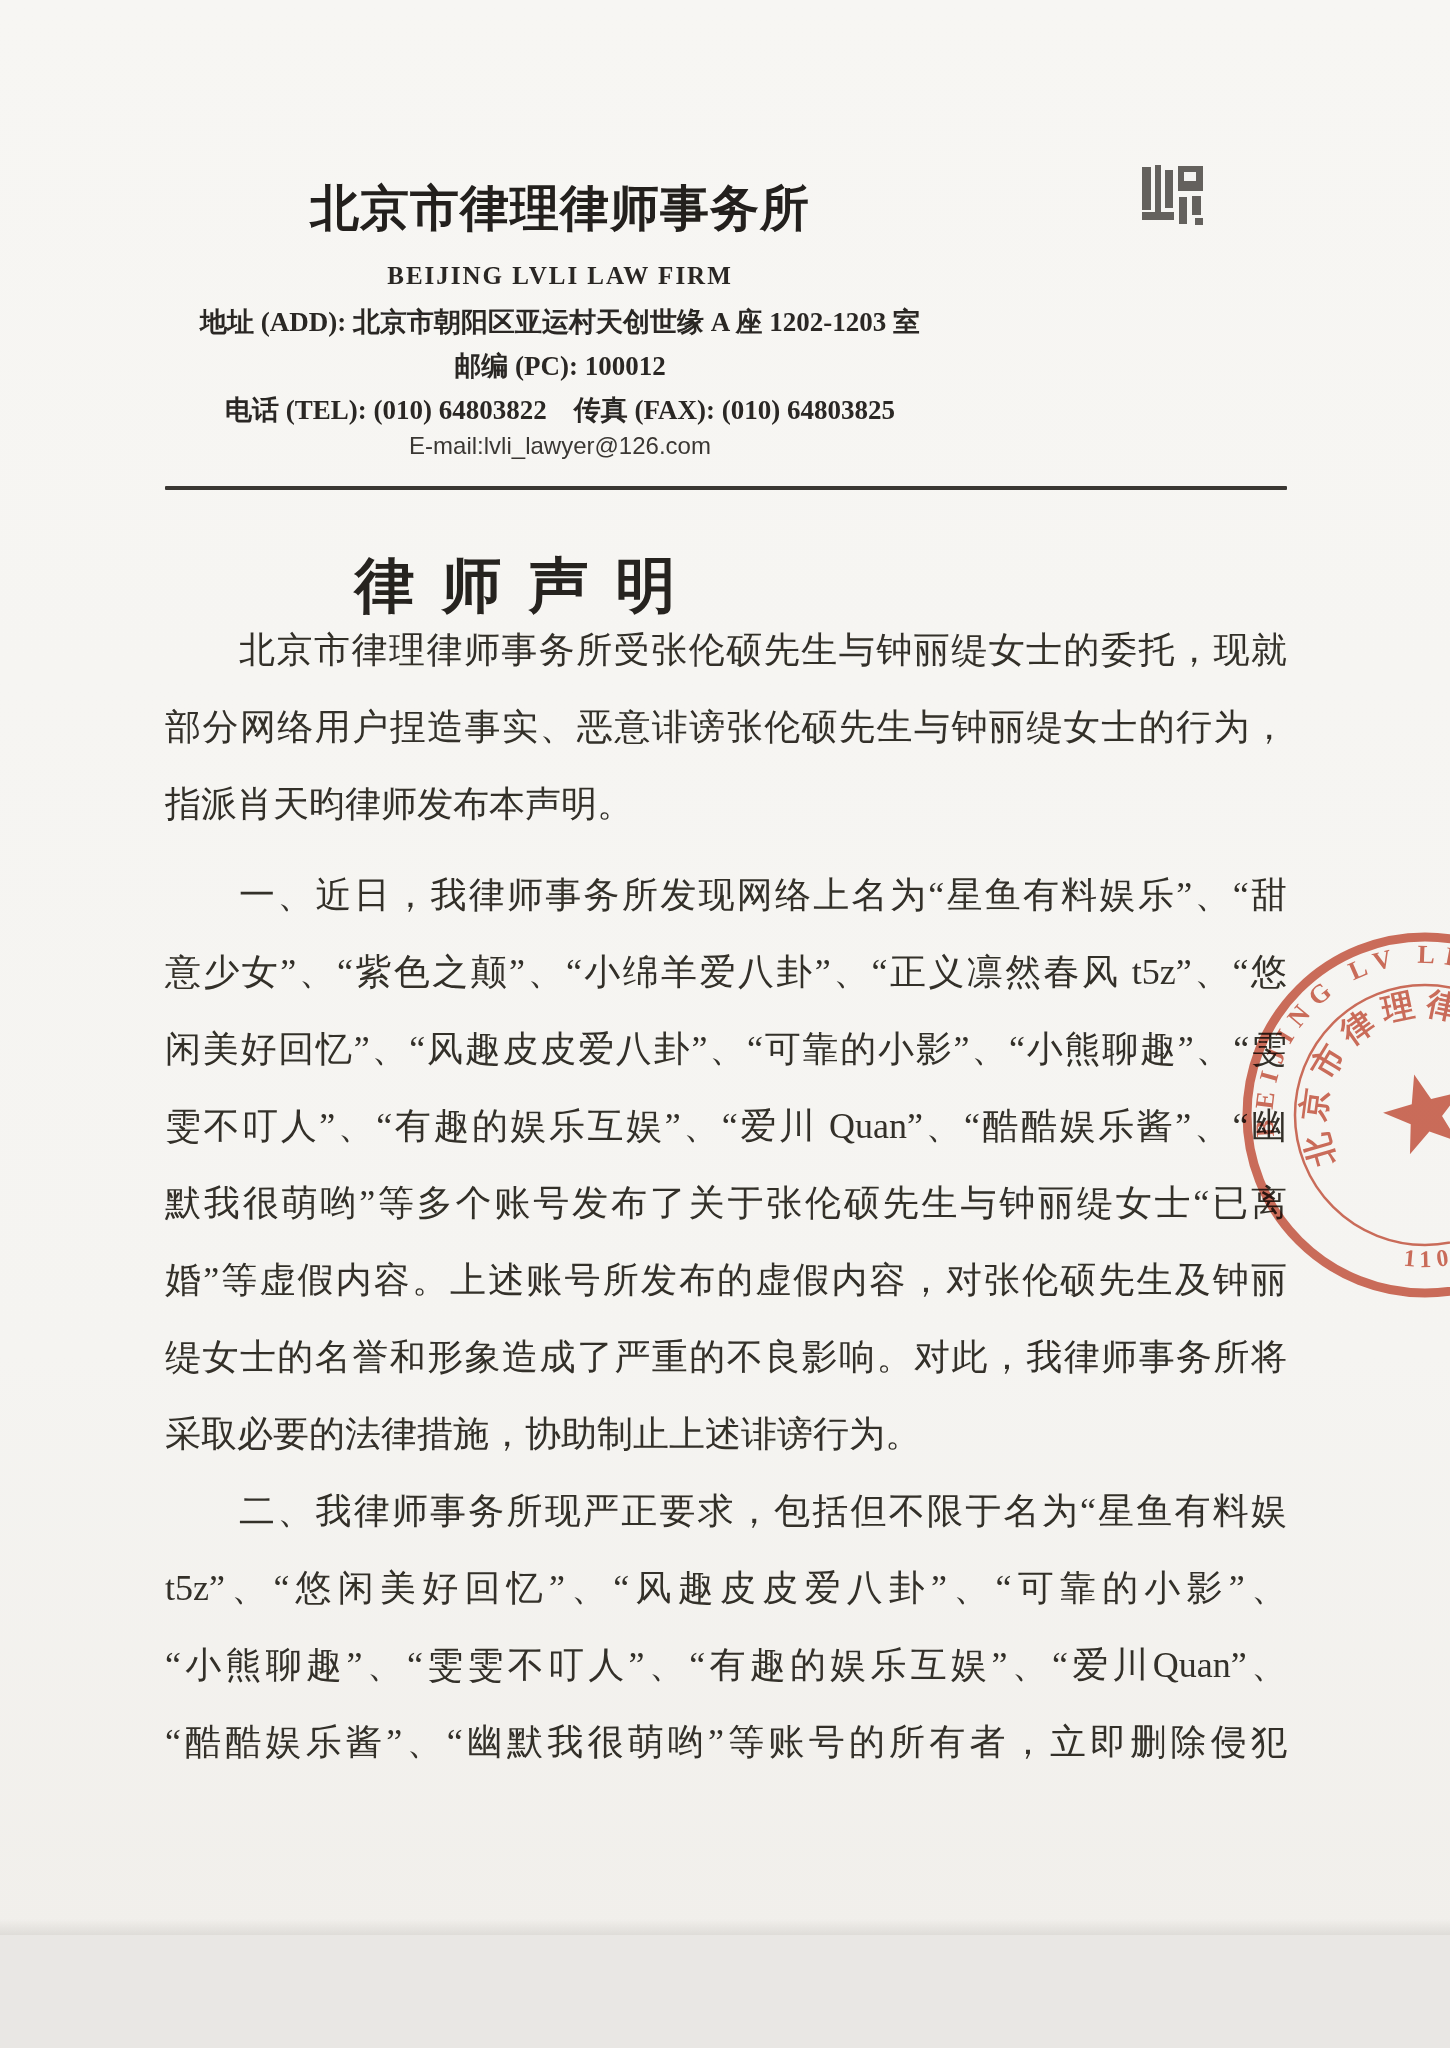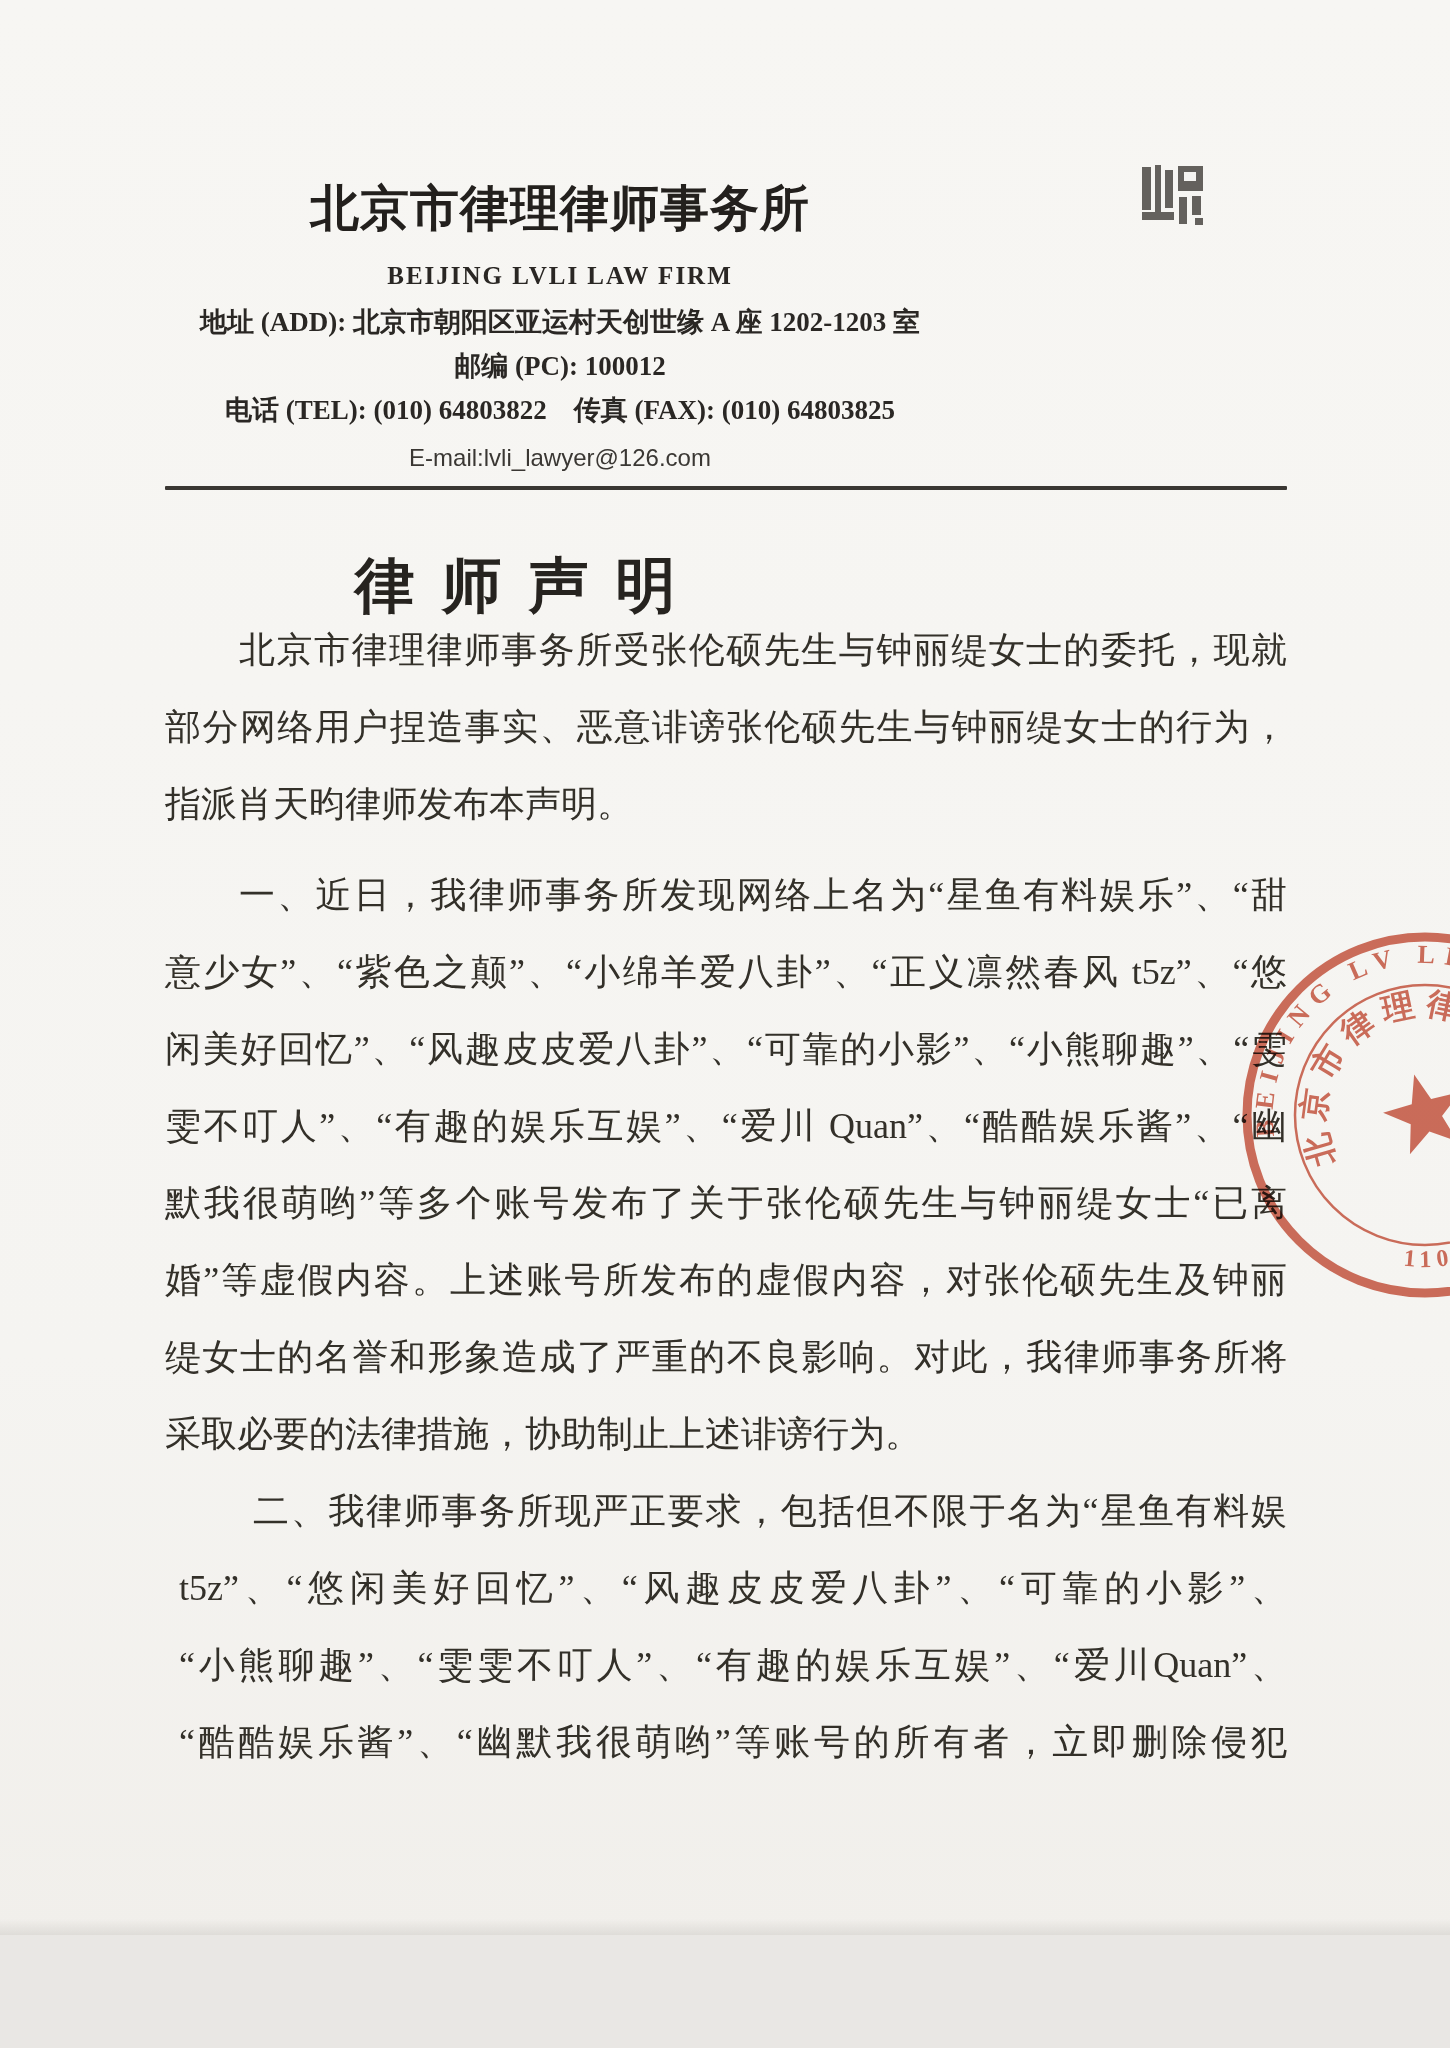--- a/index.html
+++ b/index.html
@@ -14,38 +14,38 @@
   }
   
   .header{
     position:absolute;left:200px;top:178px;width:720px;
     text-align:center;
   }
   .firm-cn{font-size:49px;line-height:62px;font-weight:900;letter-spacing:1px;color:#23201d;}
   .firm-en{font-size:25px;margin-top:22px;letter-spacing:2px;font-weight:700;color:#2a2724;}
   .h-line{font-size:27px;margin-top:8px;font-weight:700;color:#2a2724;}
   .h-line.first{margin-top:14px;}
-  .h-email{font-size:24px;margin-top:16px;font-weight:400;
+  .h-email{font-size:24px;margin-top:4px;font-weight:400;
     font-family:"Liberation Sans","DejaVu Sans",sans-serif;color:#3a3733;}
   .rule{
     position:absolute;left:165px;top:486px;width:1122px;height:4px;
     background:#3a3733;border-radius:1px;
   }
   
   .doc-title{
     position:absolute;left:165px;top:546px;width:702px;
     text-align:center;font-size:60px;font-weight:900;
     letter-spacing:2px;word-spacing:8px;color:#26231f;
   }
   
   .body{
     position:absolute;left:165px;top:612px;width:1122px;
   }
   .para + .para{margin-top:14px;}
-  .para:last-child{margin-top:0;margin-left:14px;}
+  .para:last-child{margin-top:0;}
   .line{
     height:77px;line-height:77px;font-size:36px;
     color:#333029;letter-spacing:0;
   }
   .line-j{text-align:justify;text-align-last:justify;}
   .line-end{text-align:left;}
   .line-indent{text-indent:74px;}
   
   .square-seal{position:absolute;left:1138px;top:160px;width:70px;height:70px;opacity:.82;}
   .round-stamp{

